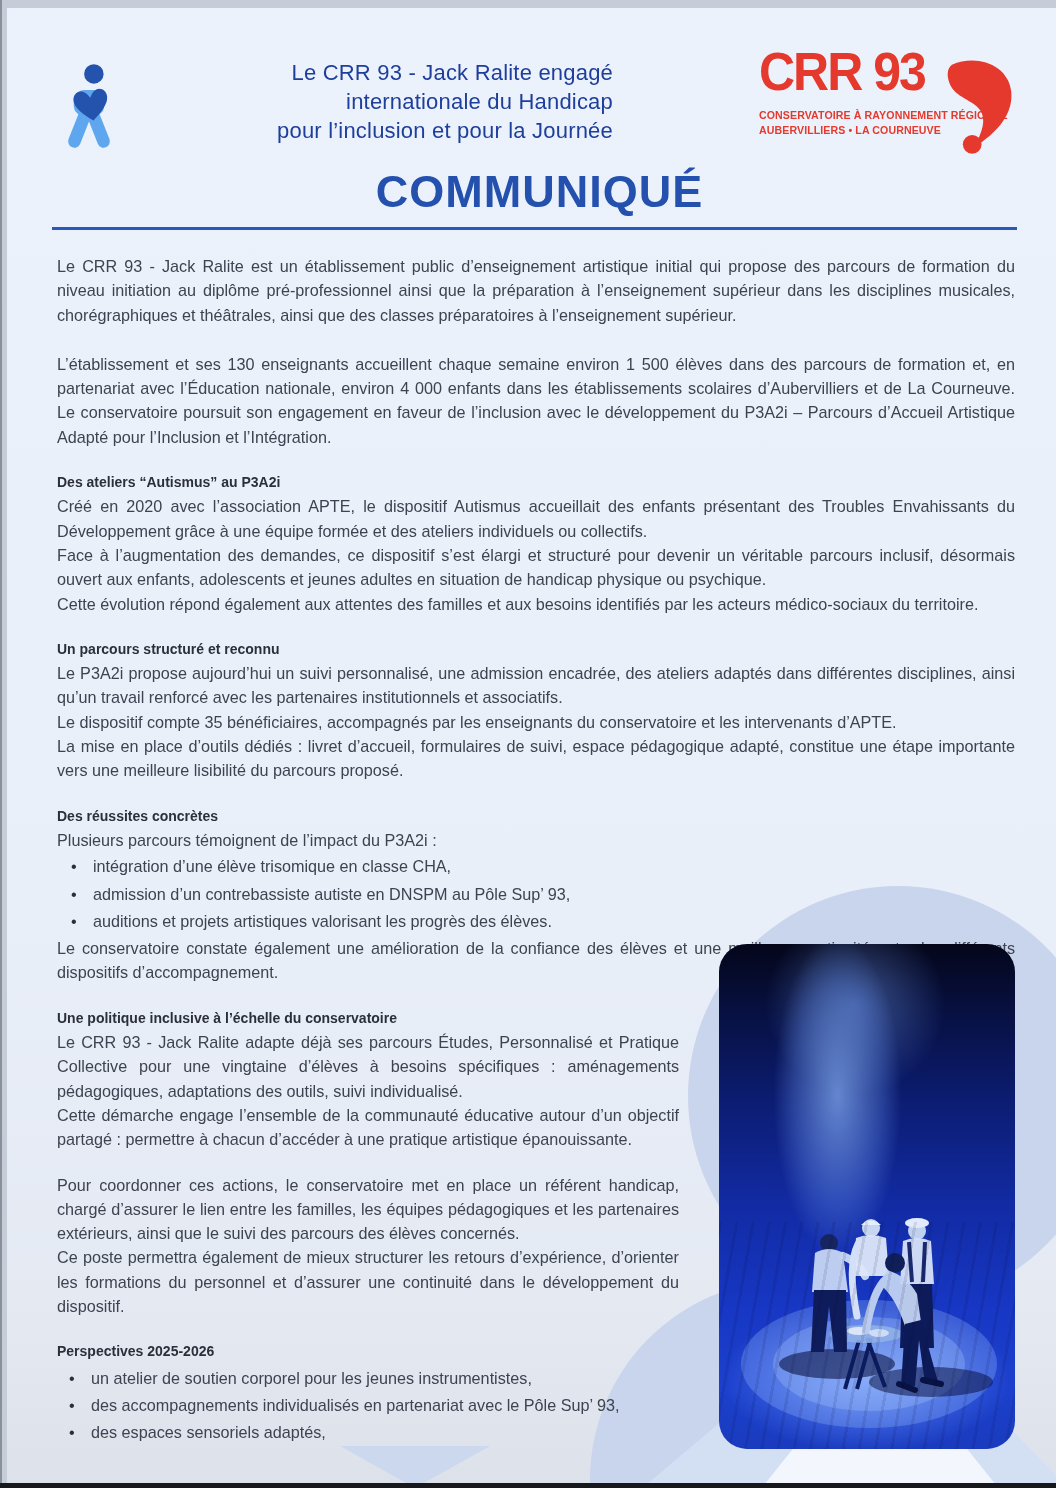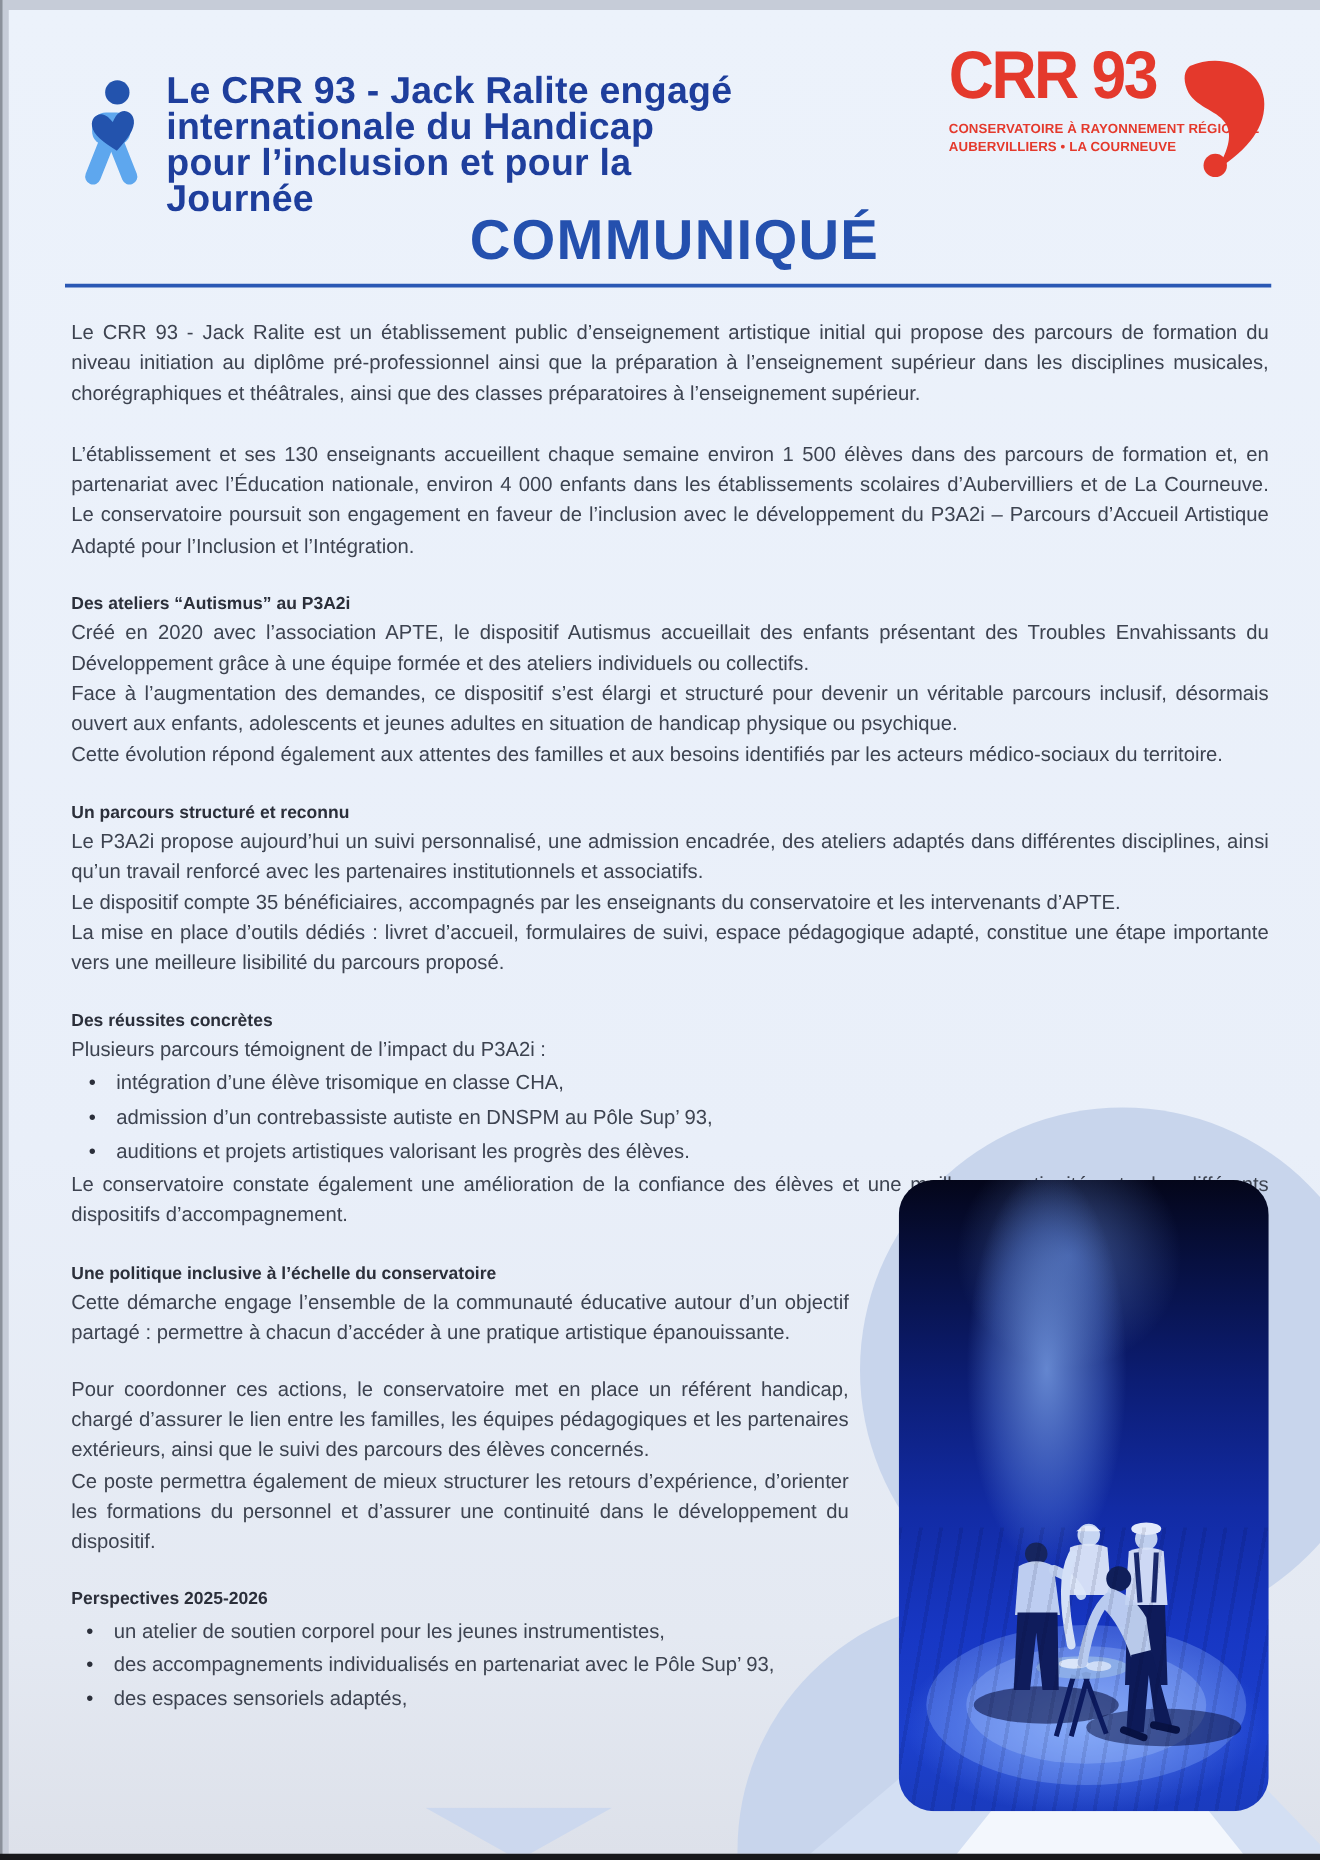--- a/index.html
+++ b/index.html
@@ -20,23 +20,23 @@
   .circle-top{left:681px;top:878px;width:420px;height:420px;border-radius:50%;background:#c8d5ec;}
   .circle-left{left:583px;top:1272px;width:400px;height:400px;border-radius:50%;background:#c8d5ec;}
   .tri-back{left:633px;top:1282px;width:430px;height:200px;background:#d3dff3;clip-path:polygon(0 100%,55% 0,100% 100%);}
   .tri-white{left:753px;top:1332px;width:240px;height:150px;background:#f3f7fd;clip-path:polygon(50% 0,100% 100%,0 100%);}
   .tri-bottom{left:333px;top:1438px;width:150px;height:42px;background:#ccd8ee;clip-path:polygon(0 0,100% 0,50% 100%);}
 
   
   .header-icon{position:absolute;left:50px;top:46px;width:64px;height:108px;z-index:2;}
   .header-title{
     position:absolute;left:126px;top:50px;width:480px;z-index:2;
-    color:#1e3e9c;font-size:30px;line-height:29px;font-weight:bold;letter-spacing:.2px;
-  }
-  .logo{position:absolute;left:752px;top:24px;width:260px;z-index:2;display:flex;justify-content:center;}
+    color:#1e3e9c;font-size:22px;line-height:29px;font-weight:normal;letter-spacing:.2px;text-align:right;
+  }
+  .logo{position:absolute;left:752px;top:36px;width:260px;z-index:2;display:flex;justify-content:center;}
   .logo-textcol{width:180px;}
   .logo-name{color:#e4392c;font-size:50px;font-weight:bold;letter-spacing:-2px;line-height:52px;transform:scaleY(1.08);transform-origin:top left;white-space:nowrap;}
   .logo-sub{color:#e4392c;font-size:10.6px;font-weight:bold;line-height:15px;letter-spacing:.1px;margin-top:12px;white-space:nowrap;}
   .logo-glyph{width:78px;height:124px;margin-left:2px;margin-top:4px;}
 
   .banner-title{
     position:absolute;left:16px;right:0;top:158px;text-align:center;z-index:2;
     color:#2450ae;font-size:45px;font-weight:bold;letter-spacing:1px;
   }
   .rule{position:absolute;left:45px;width:965px;top:219px;height:3px;background:#2a58b4;z-index:2;}
@@ -142,20 +142,21 @@
     <p style="text-align:left">Plusieurs parcours témoignent de l’impact du P3A2i :</p>
     <ul class="bullets">
       <li>intégration d’une élève trisomique en classe CHA,</li>
       <li>admission d’un contrebassiste autiste en DNSPM au Pôle Sup’ 93,</li>
       <li>auditions et projets artistiques valorisant les progrès des élèves.</li>
     </ul>
     <p class="gap-sec">Le conservatoire constate également une amélioration de la confiance des élèves et une meilleure continuité entre les différents dispositifs d’accompagnement.</p>
 
     <div class="narrow">
       <h3 class="sec">Une politique inclusive à l’échelle du conservatoire</h3>
+      <p>Le CRR 93 - Jack Ralite adapte déjà ses parcours Études, Personnalisé et Pratique Collective pour une vingtaine d’élèves à besoins spécifiques : aménagements pédagogiques, adaptations des outils, suivi individualisé.</p>
       <p class="gap-sec">Cette démarche engage l’ensemble de la communauté éducative autour d’un objectif partagé : permettre à chacun d’accéder à une pratique artistique épanouissante.</p>
 
       <p>Pour coordonner ces actions, le conservatoire met en place un référent handicap, chargé d’assurer le lien entre les familles, les équipes pédagogiques et les partenaires extérieurs, ainsi que le suivi des parcours des élèves concernés.</p>
       <p class="gap-sec">Ce poste permettra également de mieux structurer les retours d’expérience, d’orienter les formations du personnel et d’assurer une continuité dans le développement du dispositif.</p>
 
       <h3 class="sec">Perspectives 2025-2026</h3>
       <ul class="bullets">
         <li>un atelier de soutien corporel pour les jeunes instrumentistes,</li>
         <li>des accompagnements individualisés en partenariat avec le Pôle Sup’ 93,</li>
         <li>des espaces sensoriels adaptés,</li>

